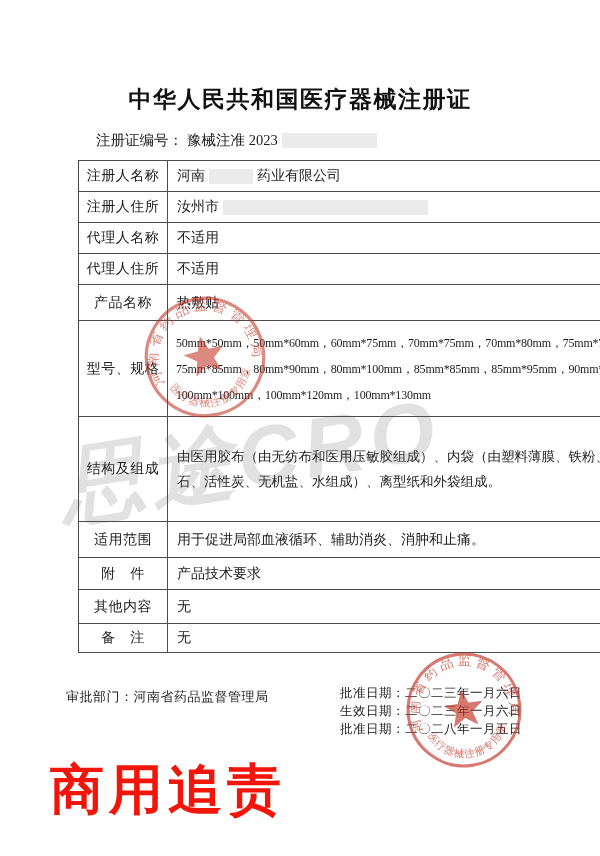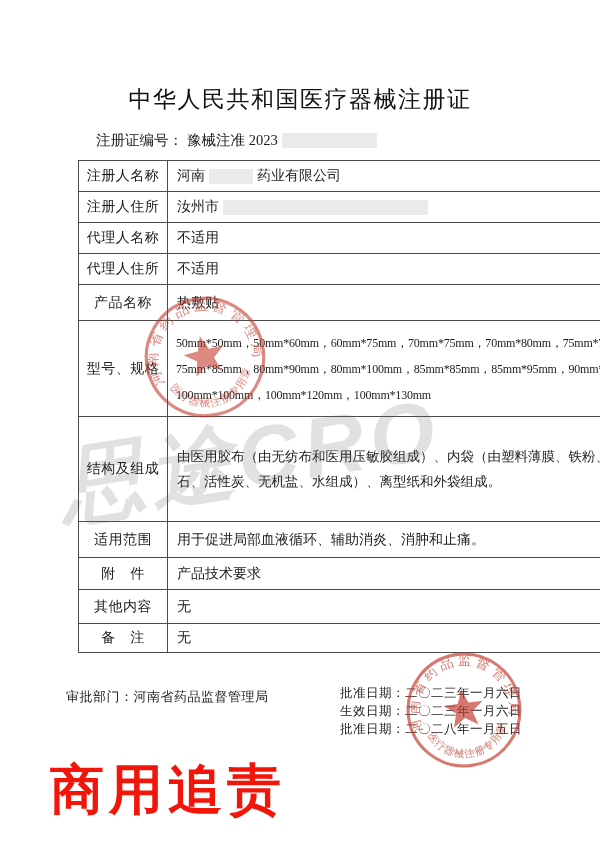--- a/index.html
+++ b/index.html
@@ -3,21 +3,21 @@
 <meta charset="utf-8">
 <style>
   html,body { margin:0; padding:0; background:#ffffff; }
   .page {
     position:relative; width:600px; height:856px; background:#ffffff;
     font-family:"Liberation Serif","DejaVu Serif",serif; color:#1c1c1c;
     overflow:hidden;
   }
   .title {
     position:absolute; top:84px; left:0; right:0; text-align:center;
-    font-size:23px; font-weight:normal; letter-spacing:1.5px; color:#111;
+    font-size:23px; font-weight:bold; letter-spacing:1.5px; color:#111;
   }
   .regline {
     position:absolute; top:131px; left:96px; font-size:14.5px;
     display:flex; align-items:center; gap:4px;
   }
   .redact { display:inline-block; background:#ebebeb; height:15px; border-radius:1px; vertical-align:middle; }
 
   table.cert {
     position:absolute; left:61px; top:160px; width:580px;
     border-collapse:collapse; table-layout:fixed; font-size:14px;margin-left:17px;

